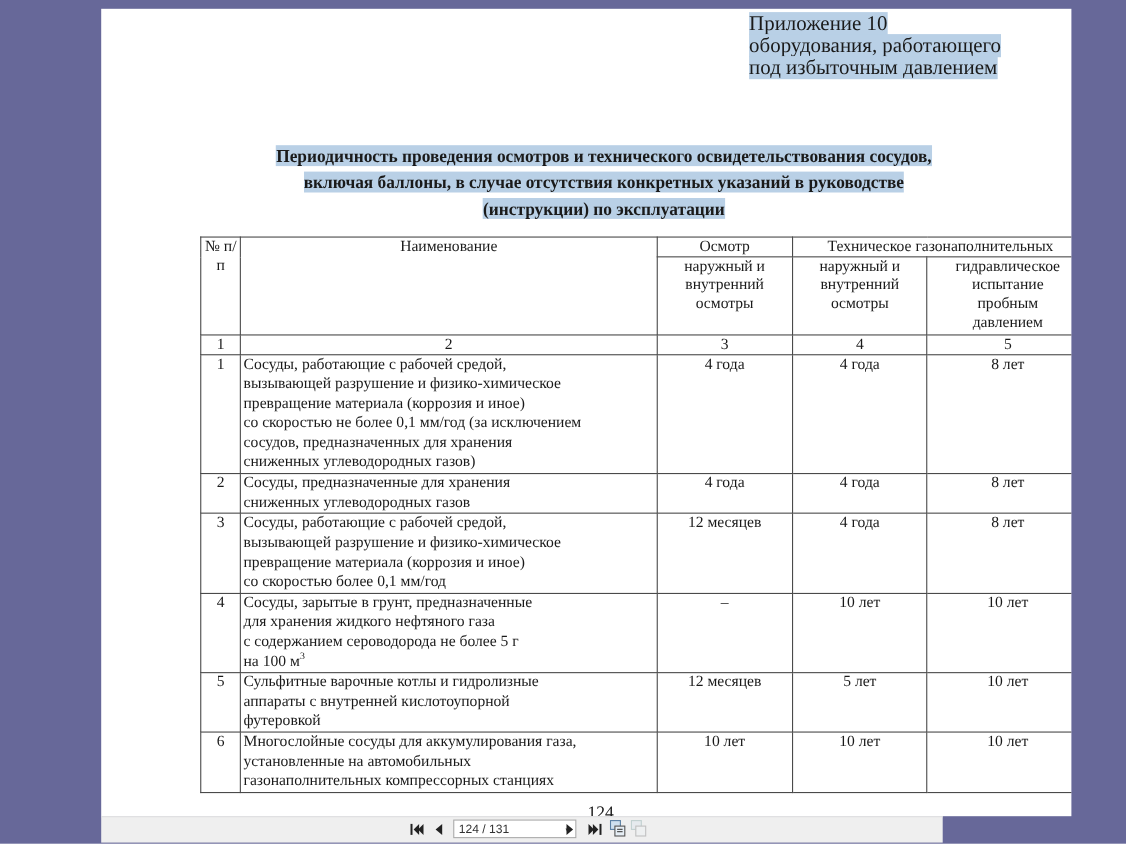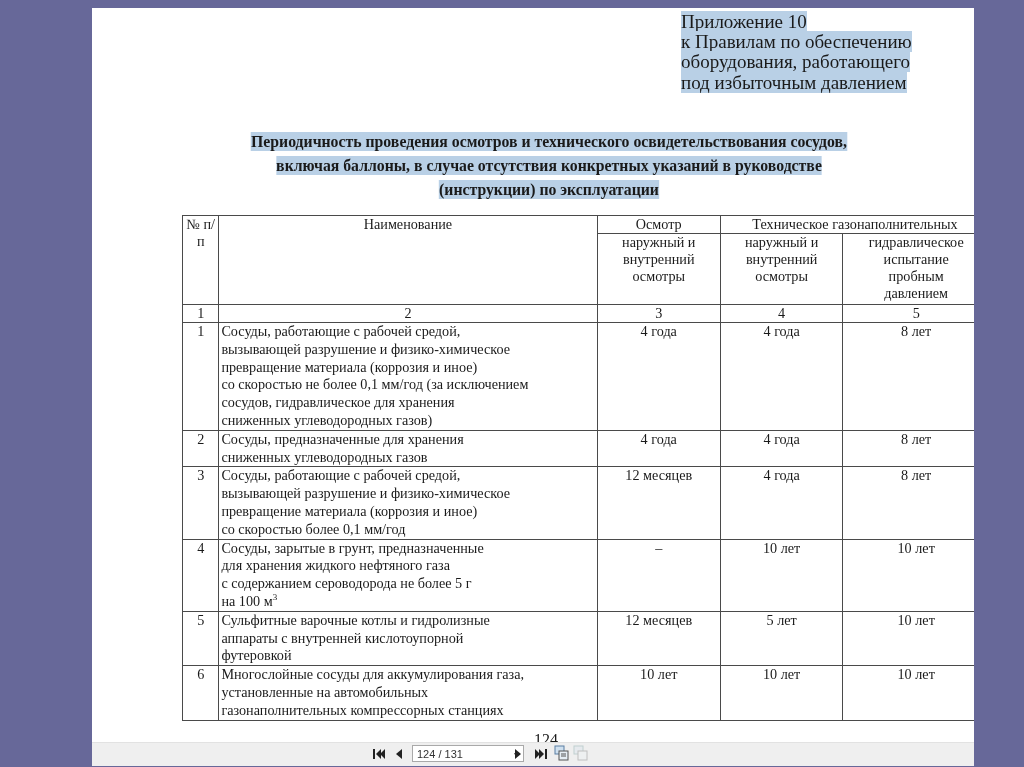--- a/index.html
+++ b/index.html
@@ -46,21 +46,21 @@
   td.num { text-align:center; }
   td.val { text-align:center; padding-top:1px; }
   td.name { padding-left:2px; }
   .name .ln { display:block; white-space:nowrap; }
   .colnum td { text-align:center; height:17px; line-height:16px; }
   sup { font-size:9px; line-height:0; }
   .pagenum {
     position:absolute; left:442px; top:724px; font-size:16px; line-height:16px;
   }
   .toolbar {
-    position:absolute; left:92px; top:742px; width:882px; height:23px;
+    position:absolute; left:92px; top:742px; width:765px; height:23px;
     background:#efefef;
     border-top:1px solid #e2e2e2;
   }
   .tb-btn {
     position:absolute; top:4px; height:14px; cursor:pointer;
     display:flex; align-items:center; justify-content:center;
   }
   .page-select {
     position:absolute; left:320px; top:2px; width:112px; height:17px;
     background:#fff; border:1px solid #a9a9a9;
@@ -71,21 +71,20 @@
     position:absolute; right:5px; top:0; font-size:8px; color:#444;
   }
 </style>
 </head>
 <body>
 
 <div class="page">
 
   <div class="appendix">
     <span class="line"><span class="hl">Приложение 10</span></span>
-    <span class="line"><span class="hl">к Правилам по обеспечению</span></span>
     <span class="line"><span class="hl">оборудования, работающего</span></span>
     <span class="line"><span class="hl">под избыточным давлением</span></span>
   </div>
 
   <div class="title">
     <span class="line"><span>Периодичность проведения осмотров и технического освидетельствования сосудов,</span></span>
     <span class="line"><span>включая баллоны, в случае отсутствия конкретных указаний в руководстве</span></span>
     <span class="line"><span>(инструкции) по эксплуатации</span></span>
   </div>
 
@@ -117,21 +116,21 @@
       <td>5</td>
     </tr>
 
     <tr>
       <td class="num">1</td>
       <td class="name">
         <span class="ln">Сосуды, работающие с рабочей средой,</span>
         <span class="ln">вызывающей разрушение и физико-химическое</span>
         <span class="ln">превращение материала (коррозия и иное)</span>
         <span class="ln">со скоростью не более 0,1 мм/год (за исключением</span>
-        <span class="ln">сосудов, гидравлическое для хранения</span>
+        <span class="ln">сосудов, предназначенных для хранения</span>
         <span class="ln">сниженных углеводородных газов)</span>
       </td>
       <td class="val">4 года</td>
       <td class="val">4 года</td>
       <td class="val">8 лет</td>
     </tr>
 
     <tr>
       <td class="num">2</td>
       <td class="name">

